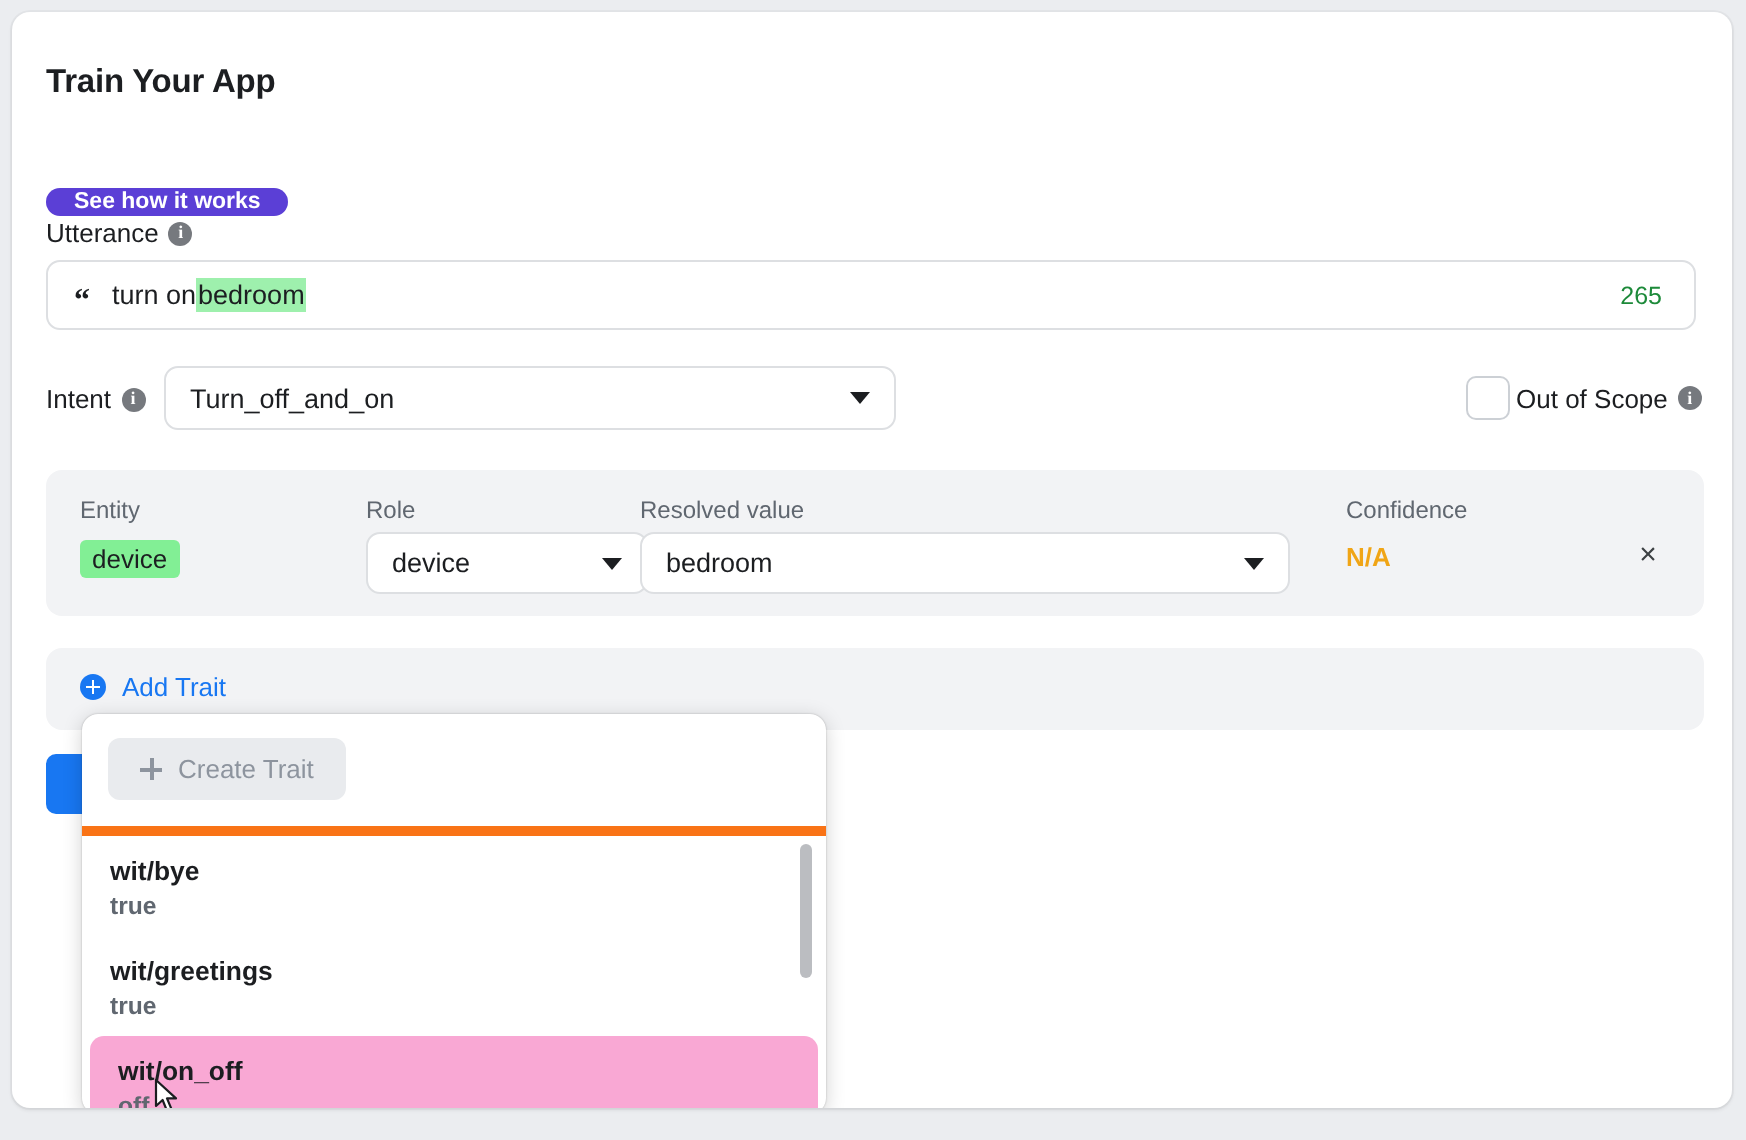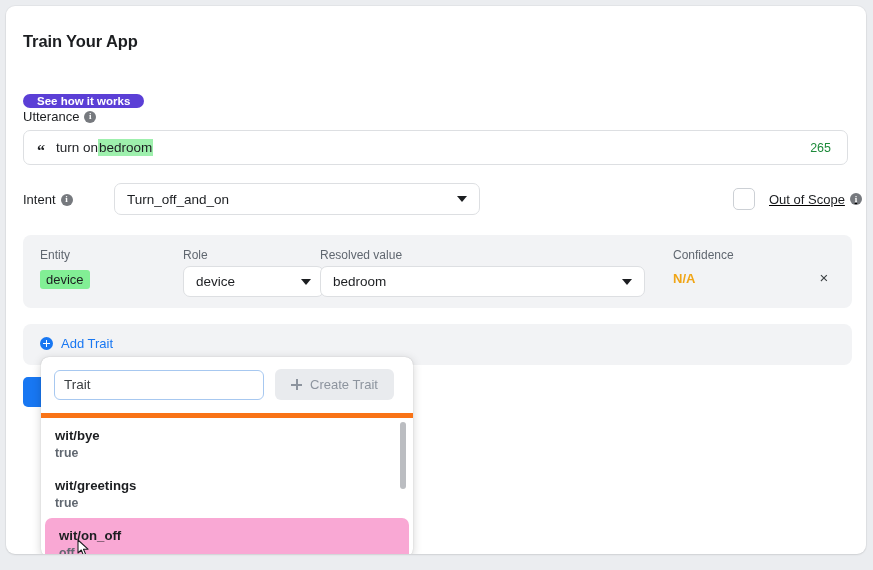--- a/index.html
+++ b/index.html
@@ -87,34 +87,34 @@
   .select {
     background: #fff;
     border: 1px solid #dddfe2;
     border-radius: 7px;
     display: flex; align-items: center;
     cursor: pointer;
     font-size: 13.5px; color: #1c1e21;
   }
   #intent-select {
     position: absolute; left: 76px; top: 177px;
-    width: 366px; height: 32px; margin-left: 32px;
+    width: 366px; height: 32px;
   }
   .select .val { margin-left: 12px; }
   .caret {
     margin-left: auto; margin-right: 12px;
     width: 0; height: 0;
     border-left: 5.5px solid transparent;
     border-right: 5.5px solid transparent;
     border-top: 6.5px solid #1c1e21;
   }
 
   #oos-wrap {
     position: absolute; left: 727px; top: 182px;
-    display: flex; align-items: center; gap: 14px; text-decoration: underline;
+    display: flex; align-items: center; gap: 3px;
   }
   .checkbox {
     width: 22px; height: 22px;
     border: 1px solid #ccd0d5; border-radius: 5px;
     background: #fff; cursor: pointer;
   }
 
   
   .gray-panel {
     position: absolute;
@@ -319,21 +319,20 @@
       <span id="add-trait-link">
         <span class="plus-circle"></span>
         <span>Add Trait</span>
       </span>
     </div>
 
     <div id="train-button"></div>
 
     <div class="popover">
       <div class="pop-top">
-        <input class="trait-input" type="text" autofocus="" placeholder="Trait" style="">
         <button class="create-btn">
           <span class="plus-sign"></span>
           <span>Create Trait</span>
         </button>
       </div>
 
       <div class="pop-list">
         <div class="trait-item">
           <div class="trait-name">wit/bye</div>
           <div class="trait-val">true</div>

